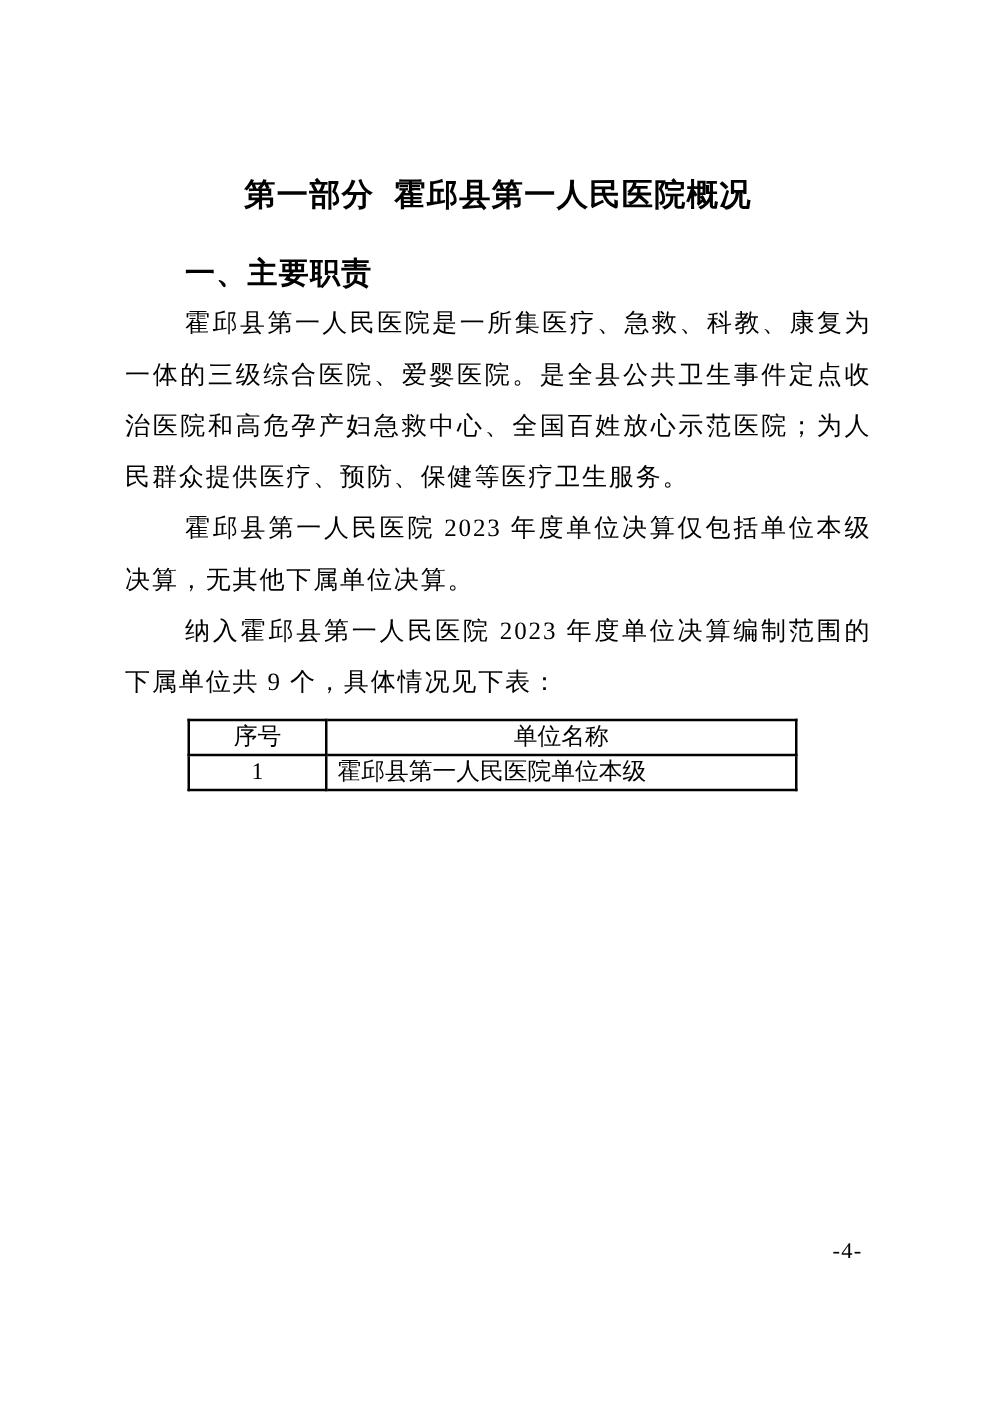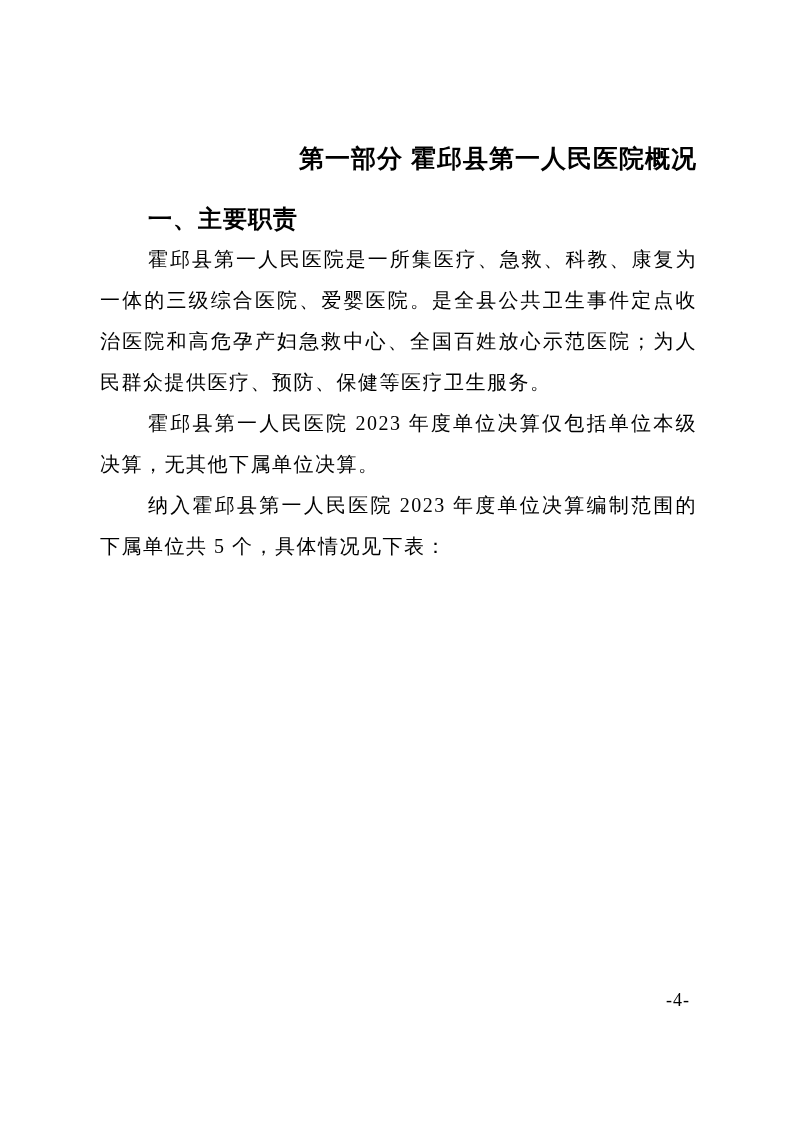--- a/index.html
+++ b/index.html
@@ -13,25 +13,25 @@
     height: 1122px;
     background: #ffffff;
     color: #000000;
     font-family: "Liberation Serif", "DejaVu Serif", serif;
     overflow: hidden;
     box-sizing: border-box;
     padding: 138px 96px 0 100px;
   }
   .doc-title {
     margin: 0 0 20px 0;
-    font-family: Liberation Sans, sans-serif;
+    font-family: Liberation Mono, monospace;
     font-weight: 700;
     font-size: 25px;
     line-height: 40px;
-    text-align: right;
+    text-align: center;
     letter-spacing: 1px;
     white-space: nowrap;
   }
   .sec-heading {
     margin: 0;
     font-family: "Liberation Sans", "DejaVu Sans", sans-serif;
     font-weight: 700;
     font-size: 24px;
     line-height: 41px;
     text-indent: 48px;
@@ -90,18 +90,32 @@
 
   <h1 class="doc-title">第一部分 霍邱县第一人民医院概况</h1>
 
   <h2 class="sec-heading">一、主要职责</h2>
 
   <p class="para">霍邱县第一人民医院是一所集医疗、急救、科教、康复为一体的三级综合医院、爱婴医院。是全县公共卫生事件定点收治医院和高危孕产妇急救中心、全国百姓放心示范医院；为人民群众提供医疗、预防、保健等医疗卫生服务。</p>
 
 
   <p class="para">霍邱县第一人民医院 2023 年度单位决算仅包括单位本级决算，无其他下属单位决算。</p>
 
-  <p class="para">纳入霍邱县第一人民医院 2023 年度单位决算编制范围的下属单位共 5 个，具体情况见下表：</p>
+  <p class="para">纳入霍邱县第一人民医院 2023 年度单位决算编制范围的下属单位共 9 个，具体情况见下表：</p>
 
+  <table class="units-table">
+    <thead>
+      <tr>
+        <th class="col-index">序号</th>
+        <th class="col-name">单位名称</th>
+      </tr>
+    </thead>
+    <tbody>
+      <tr>
+        <td class="col-index">1</td>
+        <td class="col-name">霍邱县第一人民医院单位本级</td>
+      </tr>
+    </tbody>
+  </table>
 
   <div class="page-number">-4-</div>
 
 </div>
 
 </body></html>

